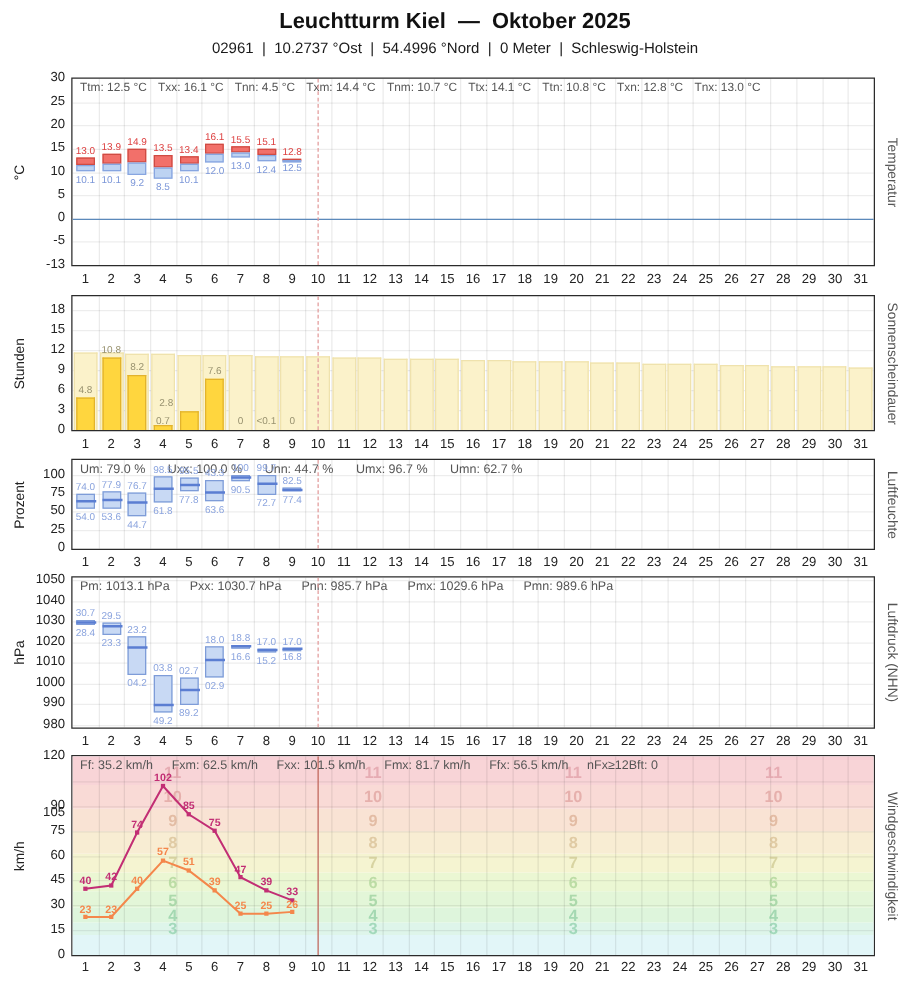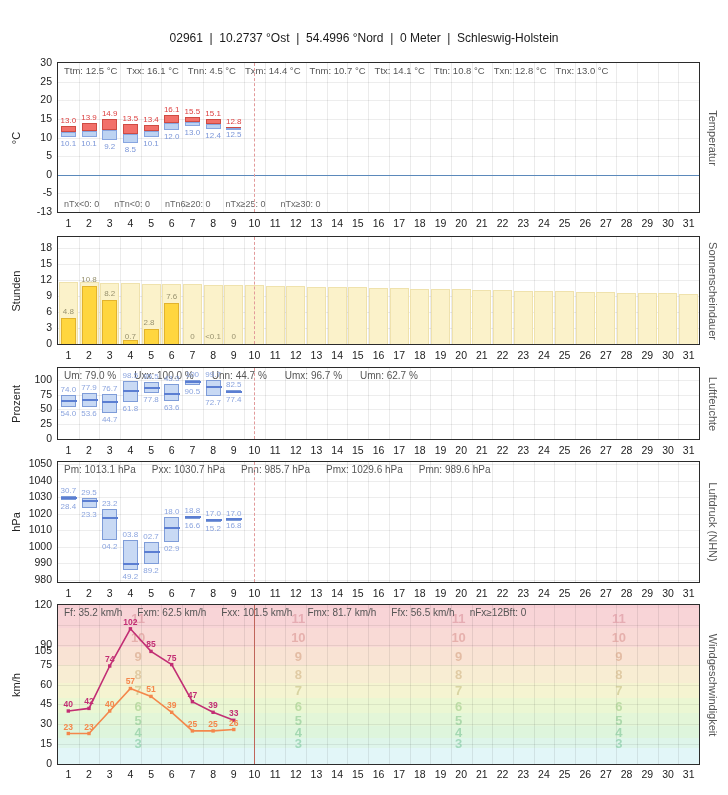--- a/index.html
+++ b/index.html
@@ -26,20 +26,21 @@
     transform:translate(-50%,-50%);}
   .nowdash{position:absolute;top:0;bottom:0;width:0;border-left:1px dashed #e29a9a;}
   .nowsolid{position:absolute;top:0;bottom:0;width:1px;background:#c0655a;}
   .bar,.box{position:absolute;box-sizing:border-box;}
   svg{position:absolute;left:0;top:0;}
 </style>
 </head>
 <body>
 
 <div id="meteogram">
+  <div class="title">Leuchtturm Kiel  —  Oktober 2025</div>
   <div class="subtitle">02961  |  10.2737 °Ost  |  54.4996 °Nord  |  0 Meter  |  Schleswig-Holstein</div>
   <div id="charts">
       <div class="panel" style="top: 62px; height: 149px;">
         <div class="gv" style="left: 20.6774px;"></div>
         <div class="gv" style="left: 41.3548px;"></div>
         <div class="gv" style="left: 62.0323px;"></div>
         <div class="gv" style="left: 82.7097px;"></div>
         <div class="gv" style="left: 103.387px;"></div>
         <div class="gv" style="left: 124.065px;"></div>
         <div class="gv" style="left: 144.742px;"></div>
@@ -114,27 +115,20 @@
         <div class="vlabel" style="left: 119.403px; top: 44.0125px; color: rgb(221, 64, 64);">15.5</div>
         <div class="vlabel" style="left: 119.403px; top: 65.325px; color: rgb(123, 150, 216);">13.0</div>
         <div class="bar" style="left: 147.581px; width: 15px; top: 55.5025px; height: 5.215px; background: rgb(242, 112, 106); border: 1px solid rgb(207, 75, 67);"></div>
         <div class="bar" style="left: 147.581px; width: 15px; top: 60.7175px; height: 4.8425px; background: rgb(189, 211, 242); border: 1px solid rgb(135, 165, 224);"></div>
         <div class="vlabel" style="left: 140.081px; top: 45.5025px; color: rgb(221, 64, 64);">15.1</div>
         <div class="vlabel" style="left: 140.081px; top: 67.56px; color: rgb(123, 150, 216);">12.4</div>
         <div class="bar" style="left: 168.258px; width: 15px; top: 64.07px; height: 1px; background: rgb(242, 112, 106); border: 1px solid rgb(207, 75, 67);"></div>
         <div class="bar" style="left: 168.258px; width: 15px; top: 64.6287px; height: 1px; background: rgb(189, 211, 242); border: 1px solid rgb(135, 165, 224);"></div>
         <div class="vlabel" style="left: 160.758px; top: 54.07px; color: rgb(221, 64, 64);">12.8</div>
         <div class="vlabel" style="left: 160.758px; top: 67.1875px; color: rgb(123, 150, 216);">12.5</div>
-        <div class="counts" style="bottom: 3px;">
-          <span>nTx&lt;0: 0</span>
-          <span>nTn&lt;0: 0</span>
-          <span>nTn6≥20: 0</span>
-          <span>nTx≥25: 0</span>
-          <span>nTx≥30: 0</span>
-        </div>
         <div class="nowdash" style="left: 196.435px; border-left-color: rgb(226, 154, 154);"></div>
       </div>
       <div class="ylab" style="left: 0px; top: 56px;">30</div>
       <div class="ylab" style="left: 0px; top: 74.625px;">25</div>
       <div class="ylab" style="left: 0px; top: 93.25px;">20</div>
       <div class="ylab" style="left: 0px; top: 111.875px;">15</div>
       <div class="ylab" style="left: 0px; top: 130.5px;">10</div>
       <div class="ylab" style="left: 0px; top: 149.125px;">5</div>
       <div class="ylab" style="left: 0px; top: 167.75px;">0</div>
       <div class="ylab" style="left: 0px; top: 186.375px;">-5</div>
@@ -242,21 +236,21 @@
         <div class="bar" style="left: 621.161px; width: 19px; top: 56.71px; height: 50.29px; background: rgb(251, 242, 202); border-top: 1px solid rgb(239, 226, 173); border-right: 1px solid rgb(239, 226, 173); border-bottom: none; border-left: 1px solid rgb(239, 226, 173); border-image: initial;"></div>
         <div class="bar" style="left: 2.83871px; width: 15px; top: 81.32px; height: 25.68px; background: rgb(255, 214, 62); border-top: 1px solid rgb(226, 179, 45); border-right: 1px solid rgb(226, 179, 45); border-bottom: none; border-left: 1px solid rgb(226, 179, 45); border-image: initial;"></div>
         <div class="vlabel" style="left: -4.66129px; top: 70.32px; color: rgb(152, 146, 111);">4.8</div>
         <div class="bar" style="left: 23.5161px; width: 15px; top: 49.22px; height: 57.78px; background: rgb(255, 214, 62); border-top: 1px solid rgb(226, 179, 45); border-right: 1px solid rgb(226, 179, 45); border-bottom: none; border-left: 1px solid rgb(226, 179, 45); border-image: initial;"></div>
         <div class="vlabel" style="left: 16.0161px; top: 38.22px; color: rgb(152, 146, 111);">10.8</div>
         <div class="bar" style="left: 44.1935px; width: 15px; top: 63.13px; height: 43.87px; background: rgb(255, 214, 62); border-top: 1px solid rgb(226, 179, 45); border-right: 1px solid rgb(226, 179, 45); border-bottom: none; border-left: 1px solid rgb(226, 179, 45); border-image: initial;"></div>
         <div class="vlabel" style="left: 36.6935px; top: 52.13px; color: rgb(152, 146, 111);">8.2</div>
         <div class="bar" style="left: 64.871px; width: 15px; top: 103.255px; height: 3.745px; background: rgb(255, 214, 62); border-top: 1px solid rgb(226, 179, 45); border-right: 1px solid rgb(226, 179, 45); border-bottom: none; border-left: 1px solid rgb(226, 179, 45); border-image: initial;"></div>
         <div class="vlabel" style="left: 57.371px; top: 95px; color: rgb(152, 146, 111);">0.7</div>
         <div class="bar" style="left: 85.5484px; width: 15px; top: 92.02px; height: 14.98px; background: rgb(255, 214, 62); border-top: 1px solid rgb(226, 179, 45); border-right: 1px solid rgb(226, 179, 45); border-bottom: none; border-left: 1px solid rgb(226, 179, 45); border-image: initial;"></div>
-        <div class="vlabel" style="left: 76px; top: 81.02px; color: rgb(152, 146, 111);">2.8</div>
+        <div class="vlabel" style="left: 60px; top: 81.02px; color: rgb(152, 146, 111);">2.8</div>
         <div class="bar" style="left: 106.226px; width: 15px; top: 66.34px; height: 40.66px; background: rgb(255, 214, 62); border-top: 1px solid rgb(226, 179, 45); border-right: 1px solid rgb(226, 179, 45); border-bottom: none; border-left: 1px solid rgb(226, 179, 45); border-image: initial;"></div>
         <div class="vlabel" style="left: 98.7258px; top: 55.34px; color: rgb(152, 146, 111);">7.6</div>
         <div class="vlabel" style="left: 119.403px; top: 95px; color: rgb(152, 146, 111);">0</div>
         <div class="bar" style="left: 147.581px; width: 15px; top: 106.732px; height: 1px; background: rgb(255, 214, 62); border-top: 1px solid rgb(226, 179, 45); border-right: 1px solid rgb(226, 179, 45); border-bottom: none; border-left: 1px solid rgb(226, 179, 45); border-image: initial;"></div>
         <div class="vlabel" style="left: 140.081px; top: 95px; color: rgb(152, 146, 111);">&lt;0.1</div>
         <div class="vlabel" style="left: 160.758px; top: 95px; color: rgb(152, 146, 111);">0</div>
         <div class="nowdash" style="left: 196.435px; border-left-color: rgb(226, 154, 154);"></div>
       </div>
       <div class="ylab" style="left: 0px; top: 240.7px;">18</div>
       <div class="ylab" style="left: 0px; top: 256.75px;">15</div>

